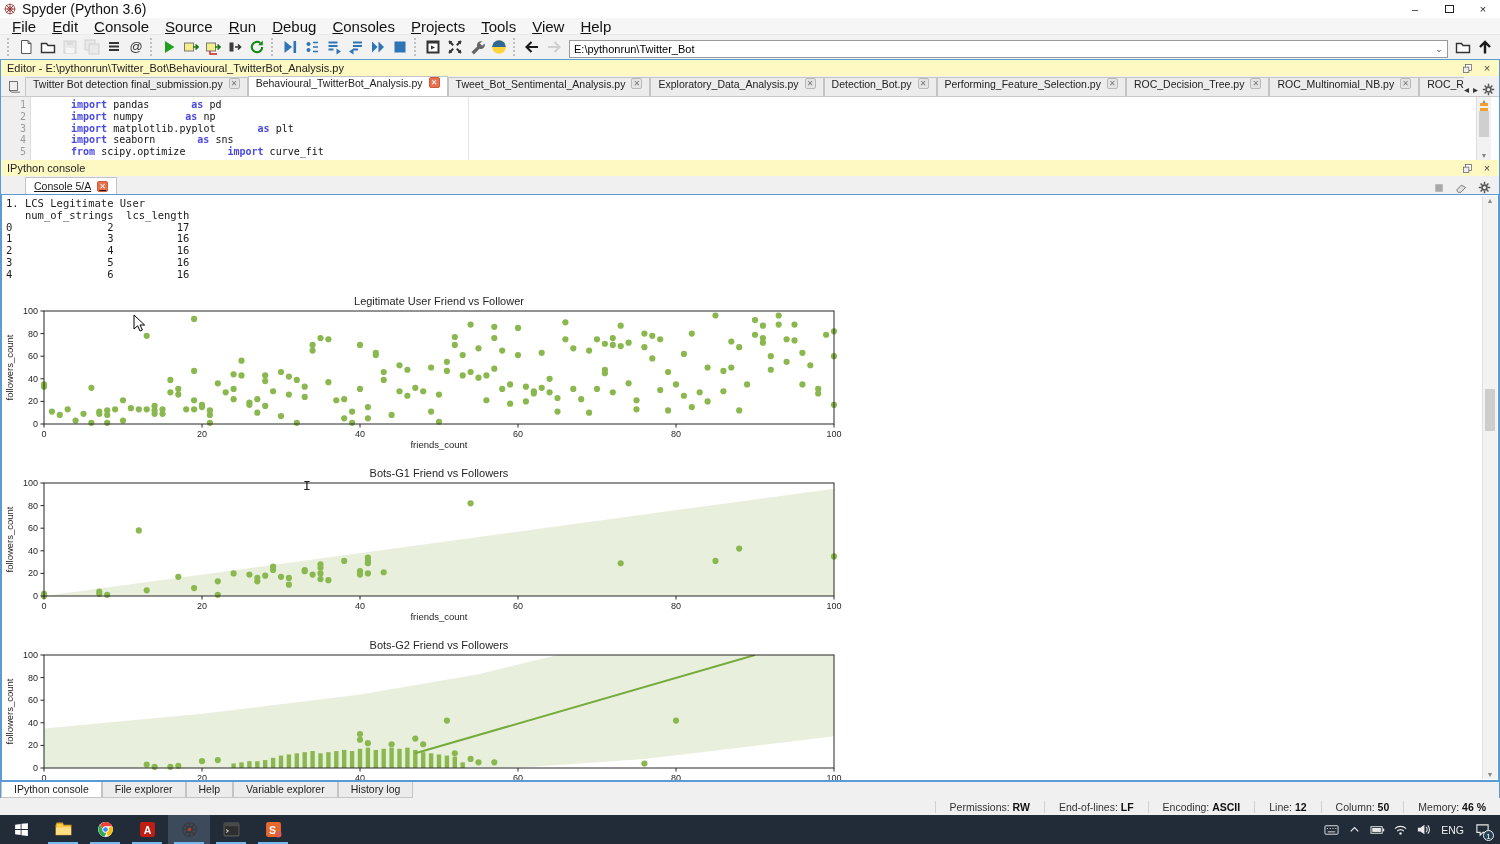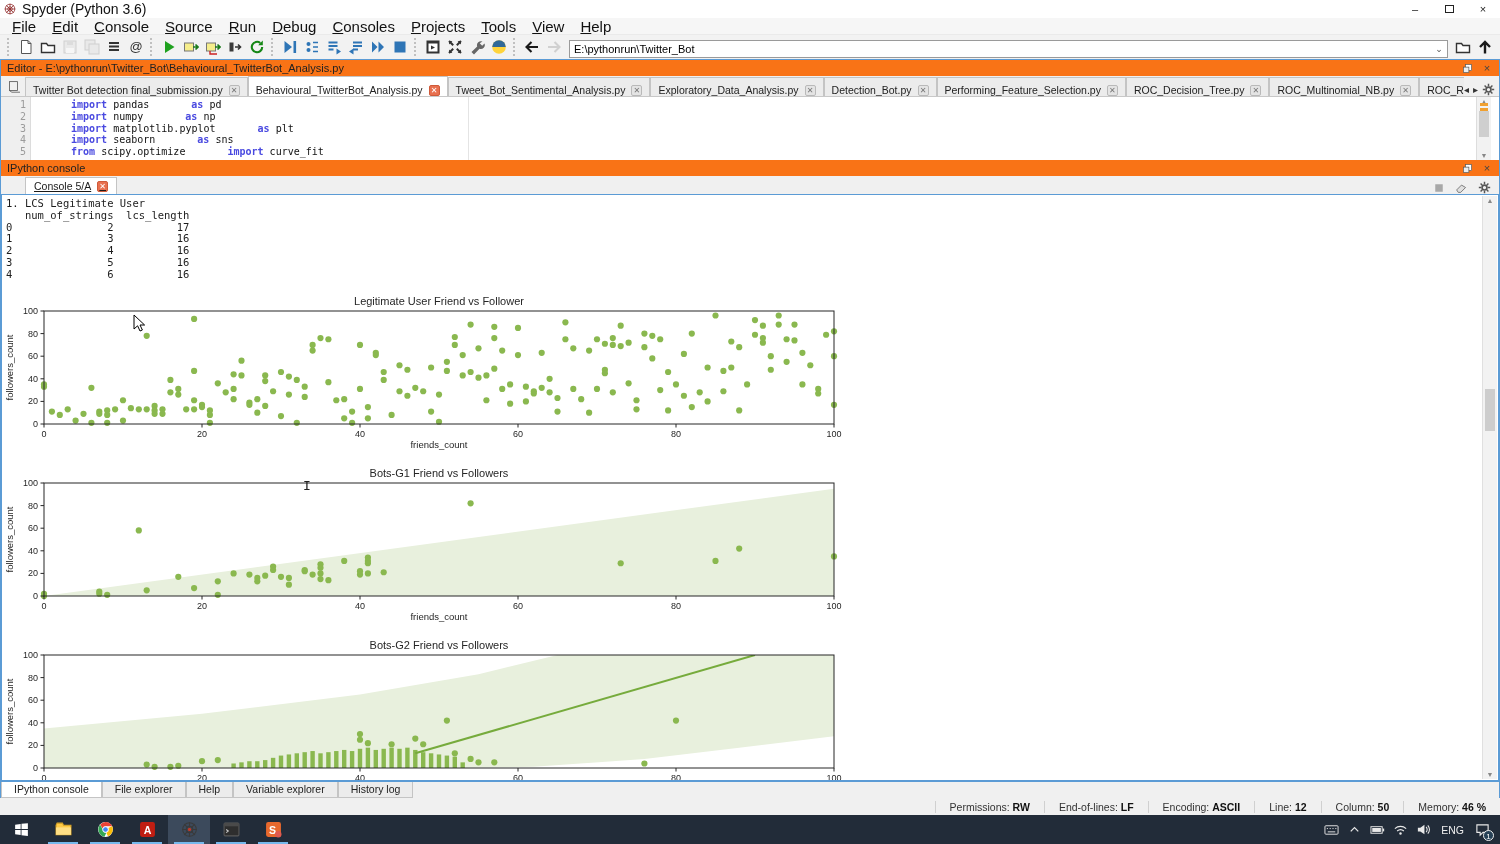--- a/index.html
+++ b/index.html
@@ -27,28 +27,28 @@
   .tb-btn svg { width:16px; height:16px; }
   .tb-btn.disabled { opacity:.38; }
   .pathbar { display:flex; align-items:flex-end; flex:1; margin-left:4px; }
   .path-field { flex:1; height:18px; border:1px solid #9a9a9a; background:#fff; display:flex; align-items:center; margin-right:4px; }
   .path-field input { flex:1; border:none; outline:none; font-size:11px; padding:0 4px; font-family:"Liberation Sans",sans-serif; background:transparent; }
   .path-chevron { width:16px; color:#555; font-size:9px; text-align:center; }
 
   
   .main { flex:1; display:flex; flex-direction:column; border-left:1px solid #5b9bd5; border-right:1px solid #5b9bd5; background:#f0f0f0; min-height:0; }
 
-  .pane-header { height:16px; background:#f97316; display:flex; align-items:center; padding:0 6px; font-size:11px; color:#222; flex:none; }
+  .pane-header { height:16px; background:#fef9c3; display:flex; align-items:center; padding:0 6px; font-size:11px; color:#222; flex:none; }
   .pane-header .ph-icons { margin-left:auto; display:flex; gap:8px; align-items:center; }
   .ph-icon { width:12px; height:12px; display:flex; align-items:center; justify-content:center; color:#444; font-size:11px; }
 
   
   .tabbar { height:20px; display:flex; align-items:flex-end; background:#f0f0f0; flex:none; overflow:hidden; }
   .tabbar .browse-btn { width:24px; height:19px; display:flex; align-items:center; justify-content:center; flex:none; }
-  .tab { height:19px; display:flex; align-items:flex-end; padding:0 7px; border:1px solid #c4c4c4; border-bottom:none; background:#ececec; font-size:10.5px; white-space:nowrap; color:#222; flex:none; }
+  .tab { height:19px; display:flex; align-items:flex-start; padding:0 7px; border:1px solid #c4c4c4; border-bottom:none; background:#ececec; font-size:10.5px; white-space:nowrap; color:#222; flex:none; }
   .tab.active { background:#ffffff; height:20px; }
   .tab .closebox { width:11px; height:11px; margin-left:6px; border:1px solid #b9b9b9; background:#e4e4e4; color:#777; font-size:8px; line-height:9px; text-align:center; border-radius:2px; }
   .tab.active .closebox { background:#e8704f; border-color:#cf5a3a; color:#fff; }
   .tab-right { margin-left:auto; display:flex; align-items:center; gap:4px; padding-right:4px; flex:none; }
   .tab-arrow { color:#333; font-size:10px; }
 
   
   .code-area { height:64px; background:#ffffff; display:flex; position:relative; flex:none; border-top:1px solid #c8c8c8; }
   .gutter { width:30px; background:#efefef; border-right:1px solid #dcdcdc; text-align:right; padding:2px 4px 0 0; color:#9b9b9b; font-family:"DejaVu Sans Mono",monospace; font-size:10px; line-height:11.8px; }
   .code { padding:2px 0 0 4px; font-family:"DejaVu Sans Mono",monospace; font-size:10px; line-height:11.8px; color:#111; white-space:pre; flex:1; }

